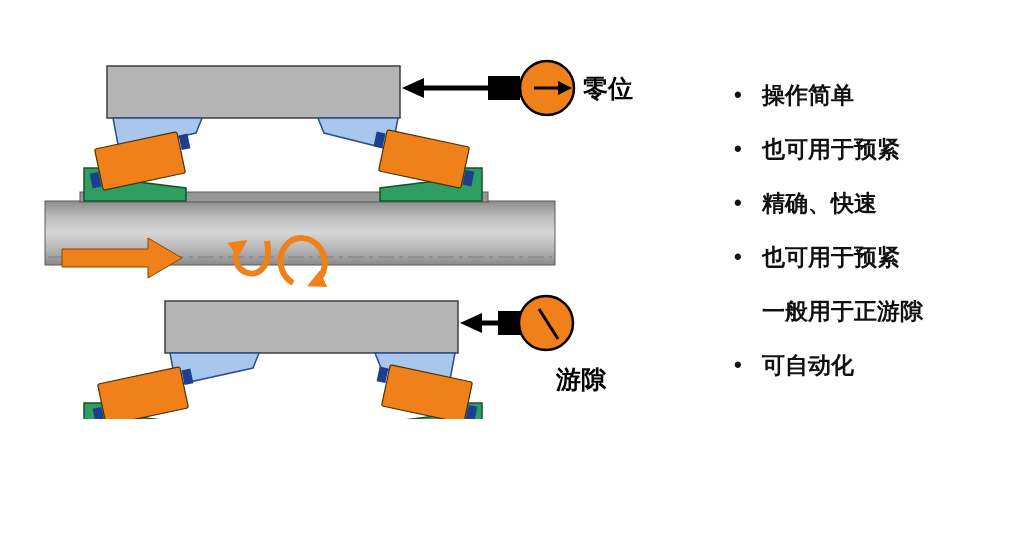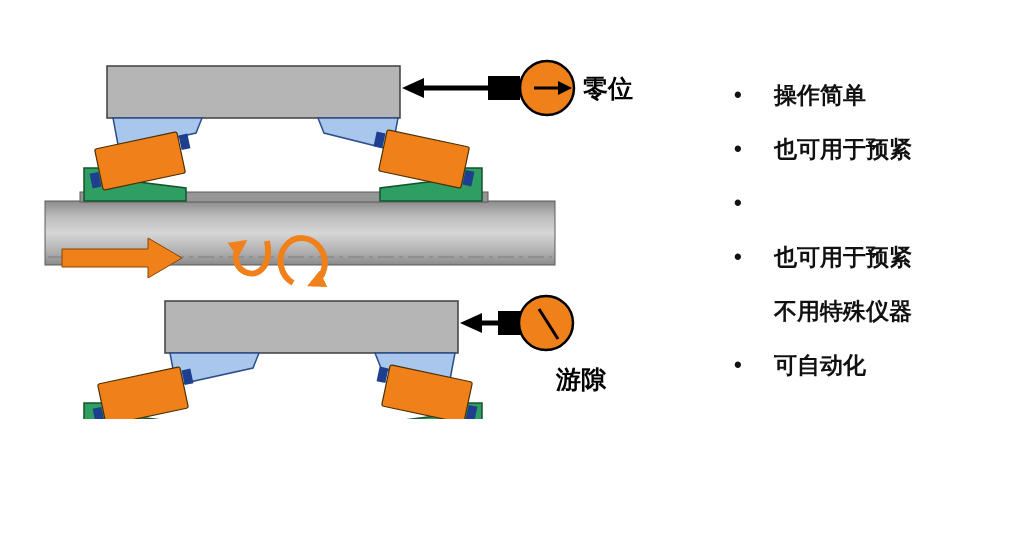--- a/index.html
+++ b/index.html
@@ -36,21 +36,21 @@
     line-height: 30px;
   }
   .dot {
     flex: 0 0 40px;
     width: 40px;
     padding-left: 12px;
     box-sizing: border-box;
     font-size: 22px;
   }
   .dot.hidden { visibility: hidden; }
-  .note-text { flex: 1; margin-left: 12px; }
+  .note-text { flex: 1; }
   svg text {
     font-family: "Liberation Sans", "DejaVu Sans", sans-serif;
   }
 </style>
 </head>
 <body>
 
 <div class="stage">
 
   <svg class="diagram-svg" width="700" height="549" viewBox="0 0 700 549">
@@ -151,28 +151,29 @@
     <div class="note-line">
       <span class="dot">•</span>
       <span class="note-text">操作简单</span>
     </div>
     <div class="note-line">
       <span class="dot">•</span>
       <span class="note-text">也可用于预紧</span>
     </div>
     <div class="note-line">
       <span class="dot">•</span>
+      <span class="note-text">精确、快速</span>
     </div>
     <div class="note-line">
       <span class="dot">•</span>
       <span class="note-text">也可用于预紧</span>
     </div>
     <div class="note-line">
       <span class="dot hidden"></span>
-      <span class="note-text">不用特殊仪器</span>
+      <span class="note-text">一般用于正游隙</span>
     </div>
     <div class="note-line">
       <span class="dot">•</span>
       <span class="note-text">可自动化</span>
     </div>
   </div>
 
 </div>
 
 </body></html>

